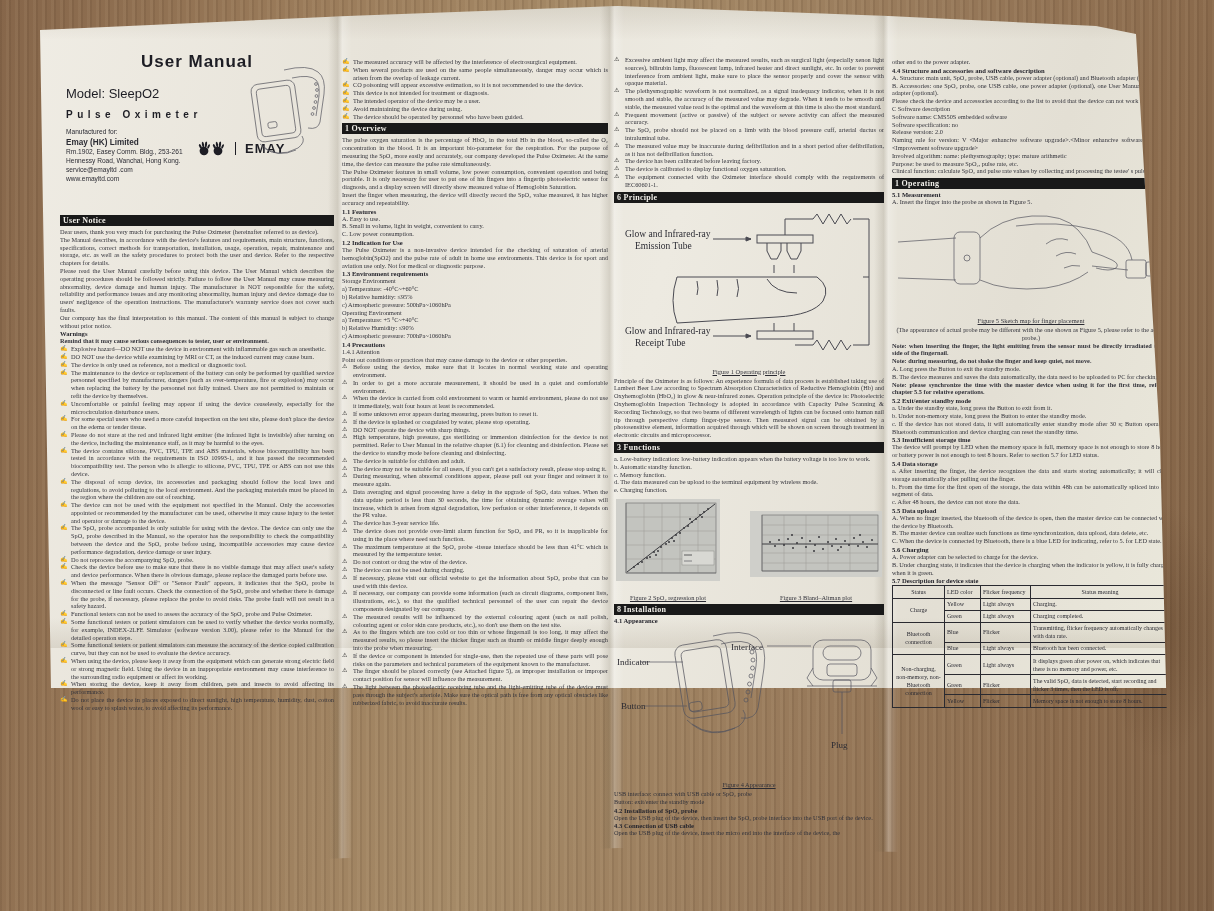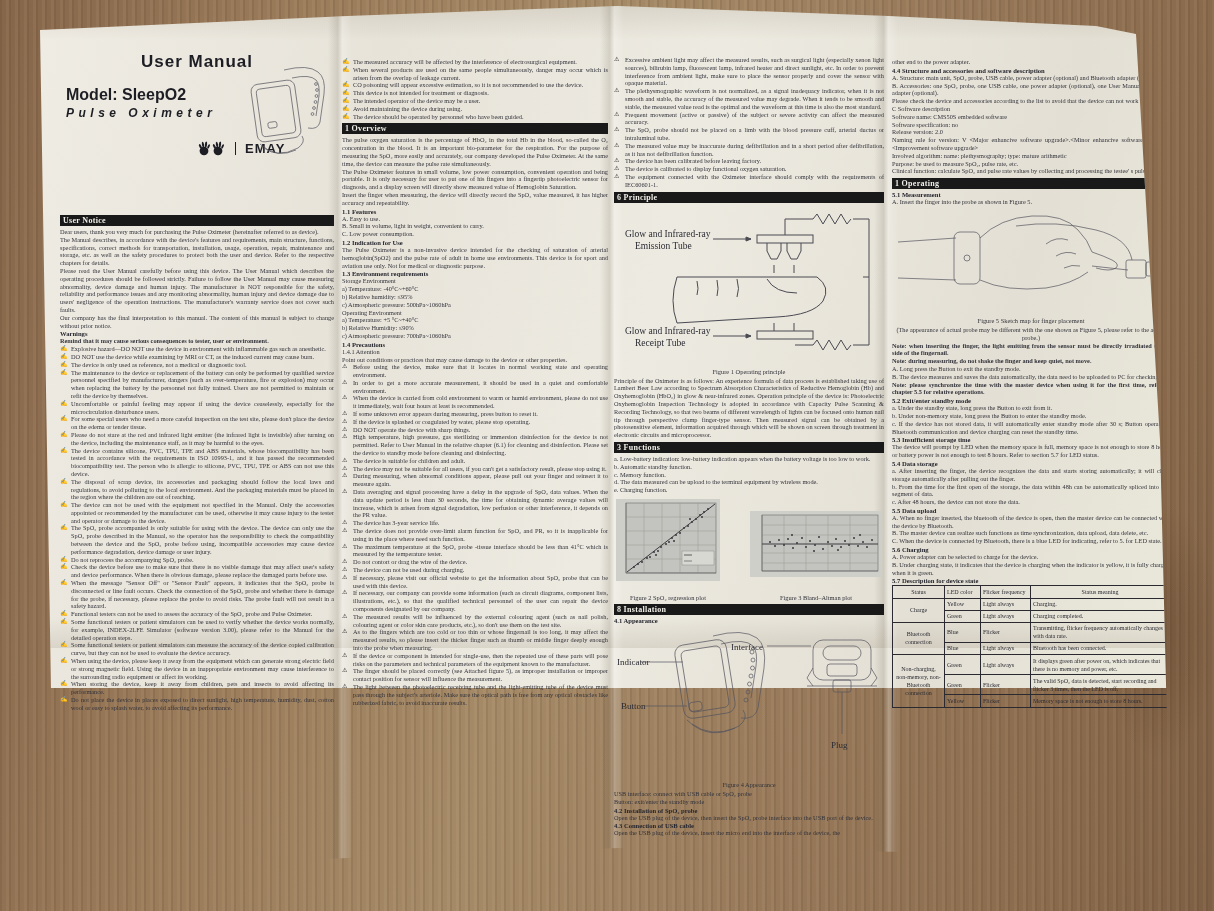--- a/index.html
+++ b/index.html
@@ -37,33 +37,33 @@
   .pb { font-weight:bold; }
   .pc { text-align:center; }
   .bh { font-size:6.6px; font-weight:bold; margin-top:1px; color:#26262e; }
   .secbar { background:#191919; color:#f2f0ea; font-weight:bold; font-size:8px;
     padding:1px 3px; margin:3px 0 2px 0; letter-spacing:.3px; }
   .secbar.center { text-align:left; }
   .li { position:relative; padding-left:11px; margin:0; }
   .li .ic { position:absolute; left:0; top:0; font-size:6px; line-height:1.2; color:#111; }
   .line { text-align:left; }
 
-  .fig { text-align:center; margin:2px 0; }
+  .fig { text-align:center; margin:2px 0;text-decoration:underline; }
   .figcap { font-size:6.4px; text-align:center; color:#33333b; margin-top:1px; }
   .figrow { display:flex; justify-content:space-between; align-items:flex-end; margin:3px 0 1px 0; }
   .figrow .fig { margin:0; }
   svg text { font-family:"Liberation Serif", serif; fill:#2b2b33; }
   .sk { stroke:#4a4a52; fill:none; stroke-width:1; }
   .sk-thin { stroke:#55555e; fill:none; stroke-width:.7; }
 
   
   .hdr { position:relative; font-family:"Liberation Sans", sans-serif; height:160px; }
   .hdr-title { text-align:center; font-size:17px; font-weight:bold; letter-spacing:1px; color:#1d1d24; margin-top:14px; }
-  .hdr-model { font-size:16px; font-weight:bold; margin:14px 0 0 6px; color:#1d1d24; }
-  .hdr-product { font-size:12px; font-weight:bold; letter-spacing:4.5px; margin:2px 0 0 6px; color:#1d1d24;font-style:italic; }
+  .hdr-model { font-size:13px; font-weight:normal; margin:14px 0 0 6px; color:#1d1d24; }
+  .hdr-product { font-size:10px; font-weight:bold; letter-spacing:4.5px; margin:8px 0 0 6px; color:#1d1d24; }
   .mfr { font-size:6.6px; margin:8px 0 0 6px; line-height:1.35; color:#2c2c34; width:130px; }
   .mfr .co { font-size:8.2px; font-weight:bold; }
   .logo { position:absolute; left:138px; top:88px; display:flex; align-items:center; gap:9px; }
   .logo-text { font-size:13px; font-weight:bold; letter-spacing:1px; color:#1d1d24; }
   .logo-bar { width:1px; height:13px; background:#1d1d24; }
   .dev-sketch { position:absolute; right:2px; top:12px; }
 
   .tbl { border-collapse:collapse; width:100%; margin-top:1px; }
   .tbl td, .tbl th { border:0.9px solid #2a2a30; font-size:6px; padding:1.5px 2px; color:#2c2c34;
     font-weight:normal; text-align:left; vertical-align:middle; line-height:1.35; }
@@ -80,20 +80,27 @@
   <div class="shade-bottom"></div>
   <div class="fold" style="left:320px;"></div>
   <div class="fold" style="left:592px;"></div>
   <div class="fold" style="left:866px;"></div>
 
   <div class="col col-1">
     <div class="hdr">
       <div class="hdr-title">User Manual</div>
       <div class="hdr-model">Model: SleepO2</div>
       <div class="hdr-product">Pulse Oximeter</div>
+      <div class="mfr">
+        <div>Manufactured for:</div>
+        <div class="co">Emay (HK) Limited</div>
+        <div>Rm.1902, Easey Comm. Bldg., 253-261 Hennessy Road, Wanchai, Hong Kong.</div>
+        <div>service@emayltd .com</div>
+        <div>www.emayltd.com</div>
+      </div>
       <div class="logo">
         <svg width="28" height="16" viewBox="0 0 28 16">
           <g fill="#1d1d24">
             <ellipse cx="6" cy="11" rx="4.4" ry="4.2"></ellipse>
             <ellipse cx="2.4" cy="6.5" rx="1.1" ry="2.6" transform="rotate(-28 2.4 6.5)"></ellipse>
             <ellipse cx="5" cy="4.6" rx="1.1" ry="3" transform="rotate(-10 5 4.6)"></ellipse>
             <ellipse cx="8" cy="4.4" rx="1.1" ry="3" transform="rotate(6 8 4.4)"></ellipse>
             <ellipse cx="10.6" cy="6.4" rx="1" ry="2.4" transform="rotate(24 10.6 6.4)"></ellipse>
             <ellipse cx="20" cy="11" rx="4.4" ry="4.2"></ellipse>
             <ellipse cx="16.4" cy="6.5" rx="1.1" ry="2.6" transform="rotate(-28 16.4 6.5)"></ellipse>

